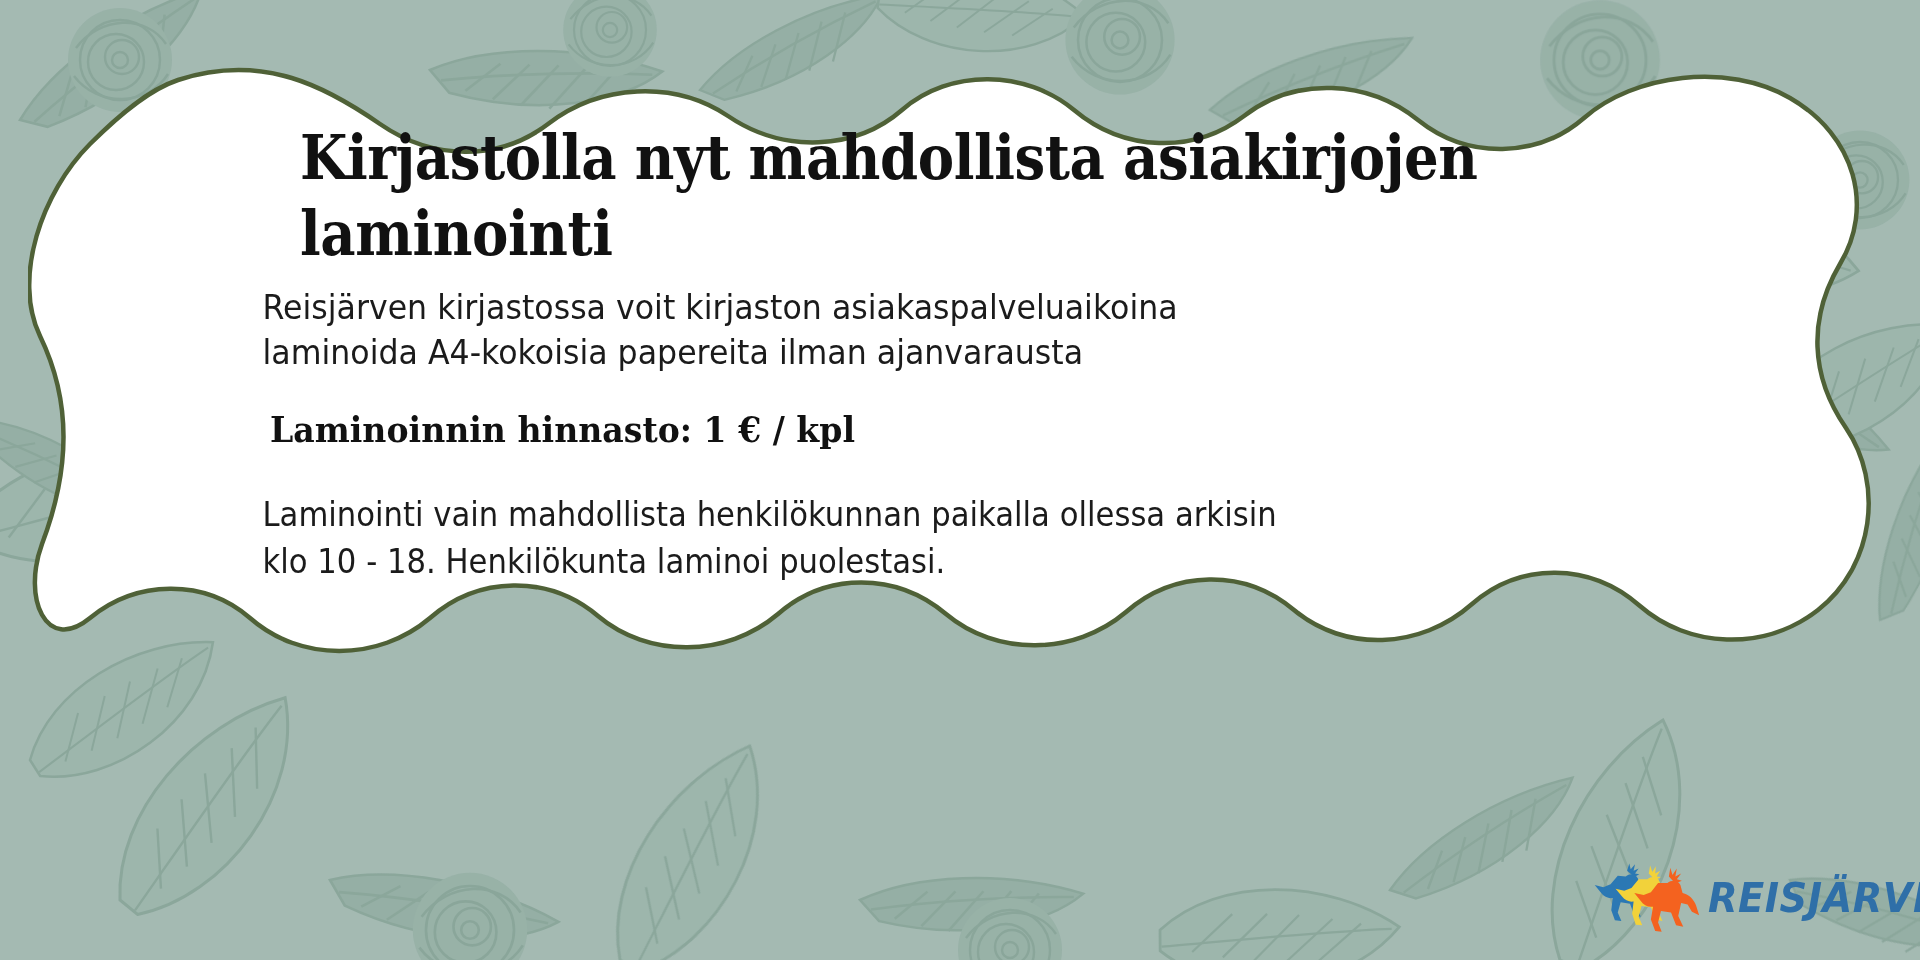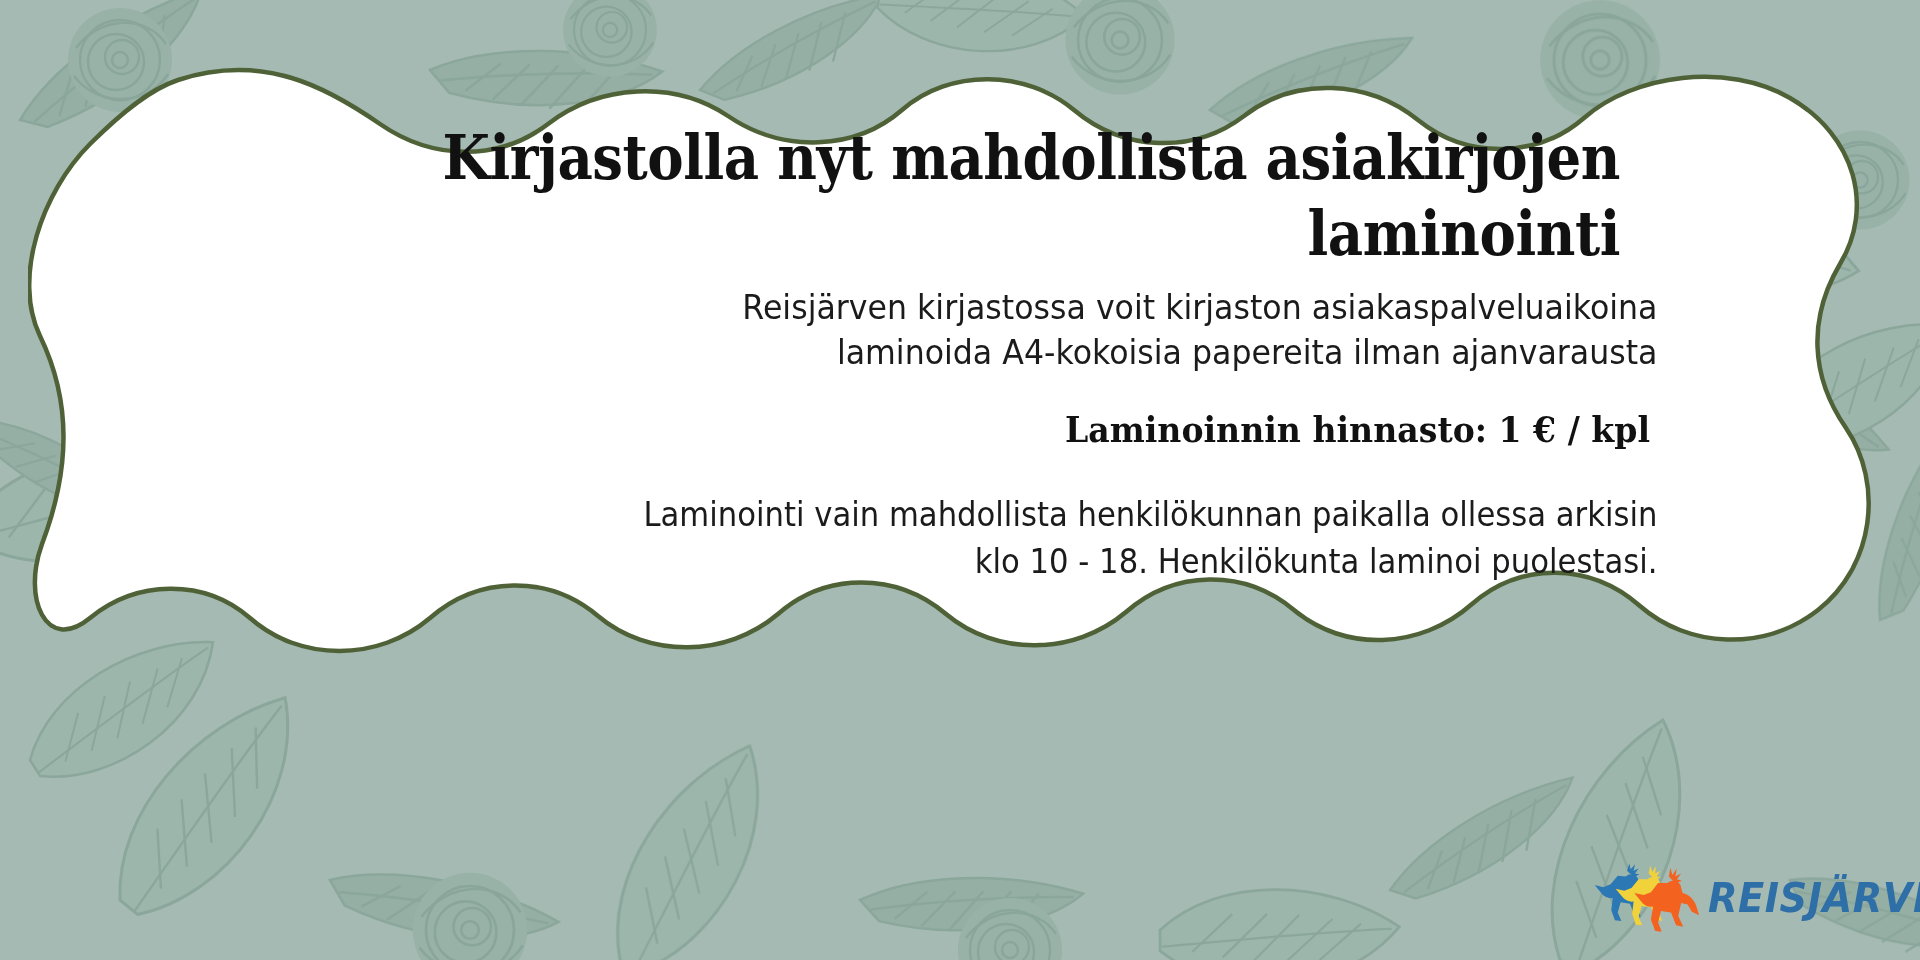--- a/index.html
+++ b/index.html
@@ -39,21 +39,21 @@
     height: 660px;
   }
   .card-wrap svg { display: block; width: 100%; height: 100%; }
 
   
   .content {
     position: absolute;
     left: 210px;
     top: 120px;
     width: 1500px;
-    text-align: right;
+    text-align: left;
     color: #0d0d0d;
   }
   .headline {
     font-family: "DejaVu Serif", serif;
     font-weight: 700;
     font-size: 62px;
     line-height: 1.22;
     letter-spacing: -0.5px;
     margin: 0 0 14px 0;
     transform: scaleX(0.88);

